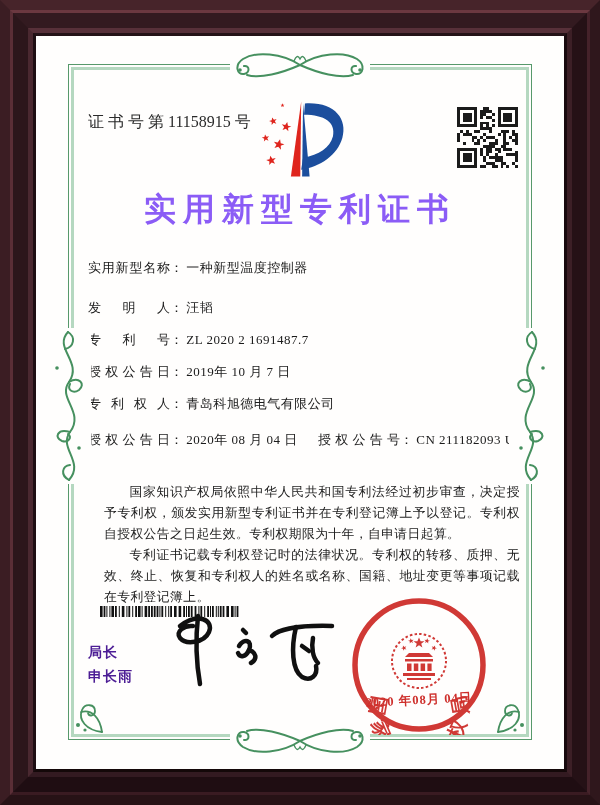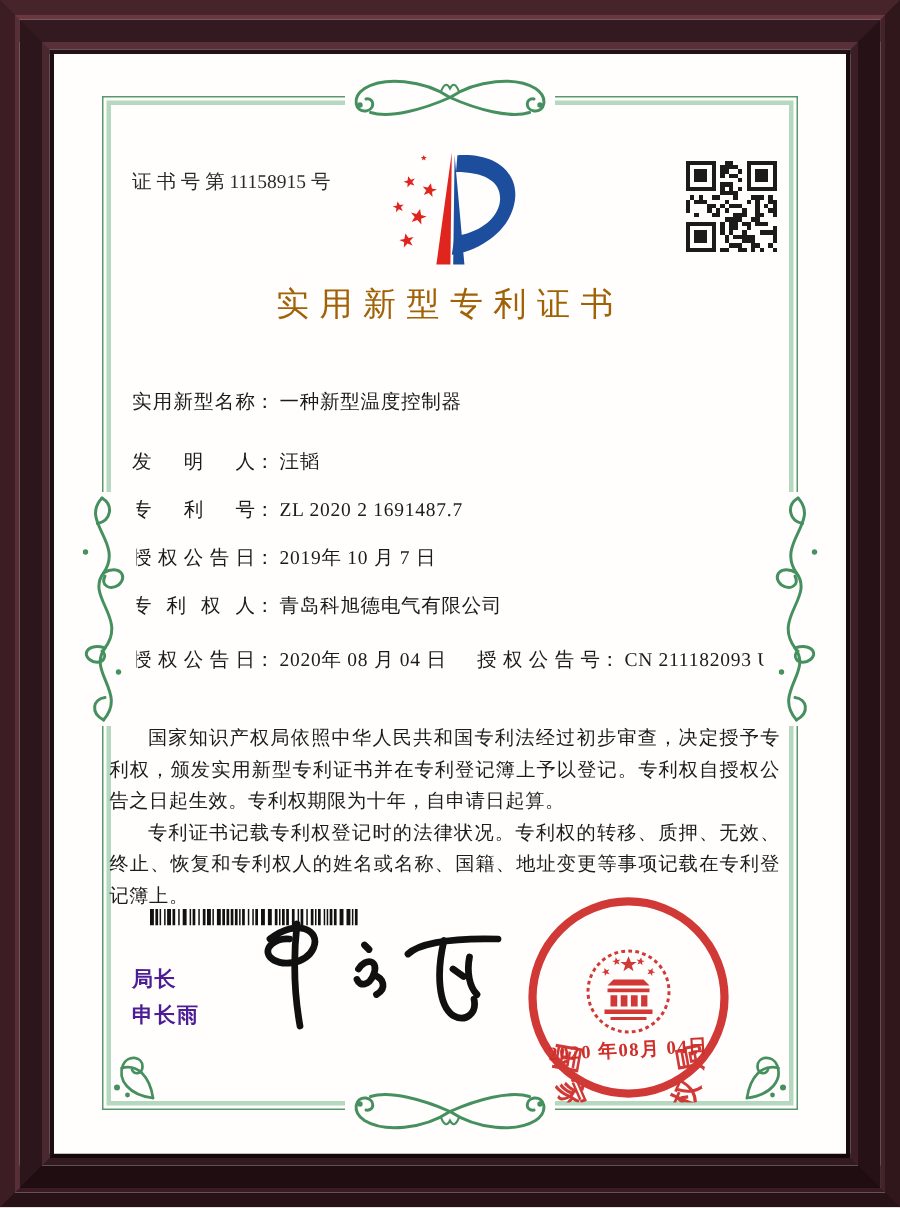--- a/index.html
+++ b/index.html
@@ -11,31 +11,31 @@
   .f2{inset:10px;border:3px solid;border-color:#6b3840 #45222a #3a1b22 #5a2e36;}
   .f3{inset:13px;border:15px solid;border-color:#331a20 #251116 #1f0d12 #2c161b;}
   .f4{inset:28px;border:5px solid;border-color:#573039 #3c1f26 #331a21 #4a2830;}
   .f5{inset:33px;border:3px solid;border-color:#241217 #180a0e #140809 #1e0e13;}
   .paper{position:absolute;inset:36px;background:#fffefd;color:#1b1b1b;}
   
   .gb{position:absolute;left:32px;right:32px;top:28px;bottom:29px;border:1.5px solid #57996b;box-sizing:border-box;}
   .gb-in{position:absolute;inset:2px;border:3px solid #b5d8c0;}
   .orn{position:absolute;background:#fffefd;z-index:2;}
   .orn.nobg{background:transparent;}
-  .cert-no{position:absolute;left:52px;top:76px;font-size:13px;color:#2a2a2a;}
+  .cert-no{position:absolute;left:52px;top:76px;font-size:16px;color:#2a2a2a;}
   .logo{position:absolute;left:220px;top:60px;width:96px;height:86px;}
   .qr{position:absolute;left:421px;top:71px;width:61px;height:61px;}
-  .title{position:absolute;left:0;right:0;top:152px;text-align:center;font-size:22px;font-weight:400;letter-spacing:7px;color:#a16207;}
+  .title{position:absolute;left:0;right:0;top:152px;text-align:center;font-size:32px;font-weight:700;letter-spacing:7px;color:#8b5cf6;}
   .fields{position:absolute;left:52px;right:36px;top:222px;font-size:13px;}
   .frow{height:20px;line-height:20px;margin-bottom:12px;white-space:nowrap;position:relative;}
   .g18{margin-bottom:20px;} .g16{margin-bottom:16px;}
   .flabel{display:inline-block;width:82px;text-align-last:justify;vertical-align:top;}
   .fvalue{letter-spacing:0.5px;}
   .gp2{position:absolute;left:230px;top:0;}
-  .bodytext{position:absolute;left:37px;right:44px;top:446px;font-size:12.8px;line-height:21px;text-align:justify;color:#1c1c1c;letter-spacing:0.4px;}
+  .bodytext{position:absolute;left:68px;right:44px;top:446px;font-size:12.8px;line-height:21px;text-align:justify;color:#1c1c1c;letter-spacing:0.4px;}
   .bodytext p{margin:0;text-indent:2em;}
   .barcode{position:absolute;left:64px;top:570px;width:140px;height:11px;}
   .signer{position:absolute;left:52px;font-family:"Liberation Sans","DejaVu Sans",sans-serif;font-weight:600;font-size:14px;letter-spacing:1px;color:#4c1d95;}
   .signer1{top:608px;} .signer2{top:632px;}
   .signature{position:absolute;left:110px;top:560px;width:210px;height:100px;}
   .seal{position:absolute;left:313px;top:559px;width:140px;height:140px;opacity:0.95;}
   .seal-date{position:absolute;left:310px;top:656px;width:146px;text-align:center;color:#ce2f2b;font-size:12.5px;letter-spacing:1px;transform:rotate(-3deg);font-weight:600;z-index:3;}
   svg{display:block;}
 </style>
 </head>

